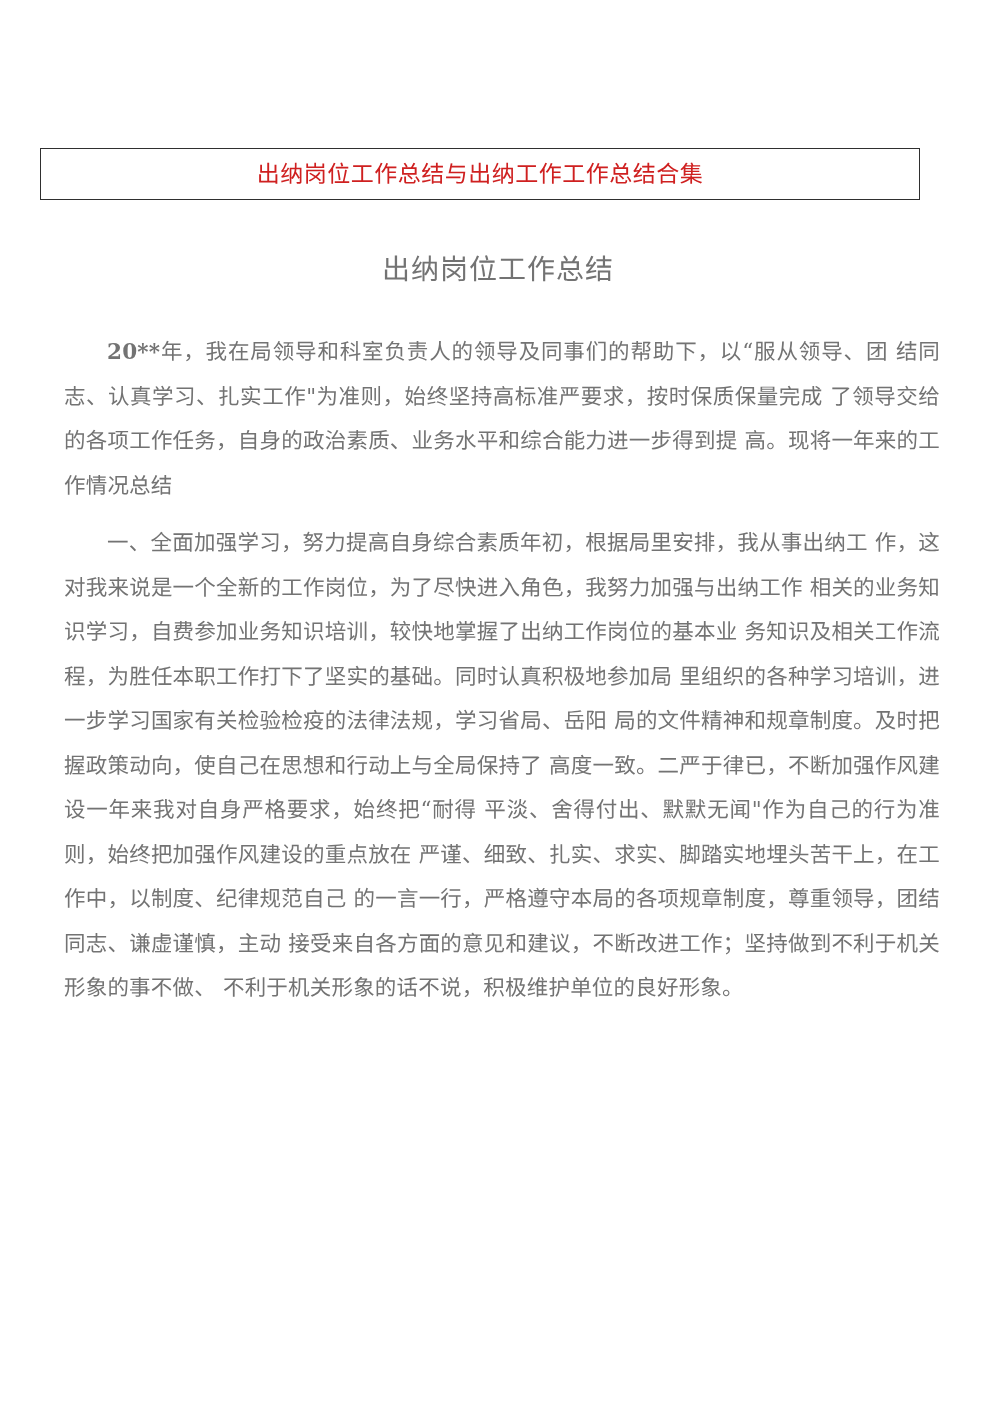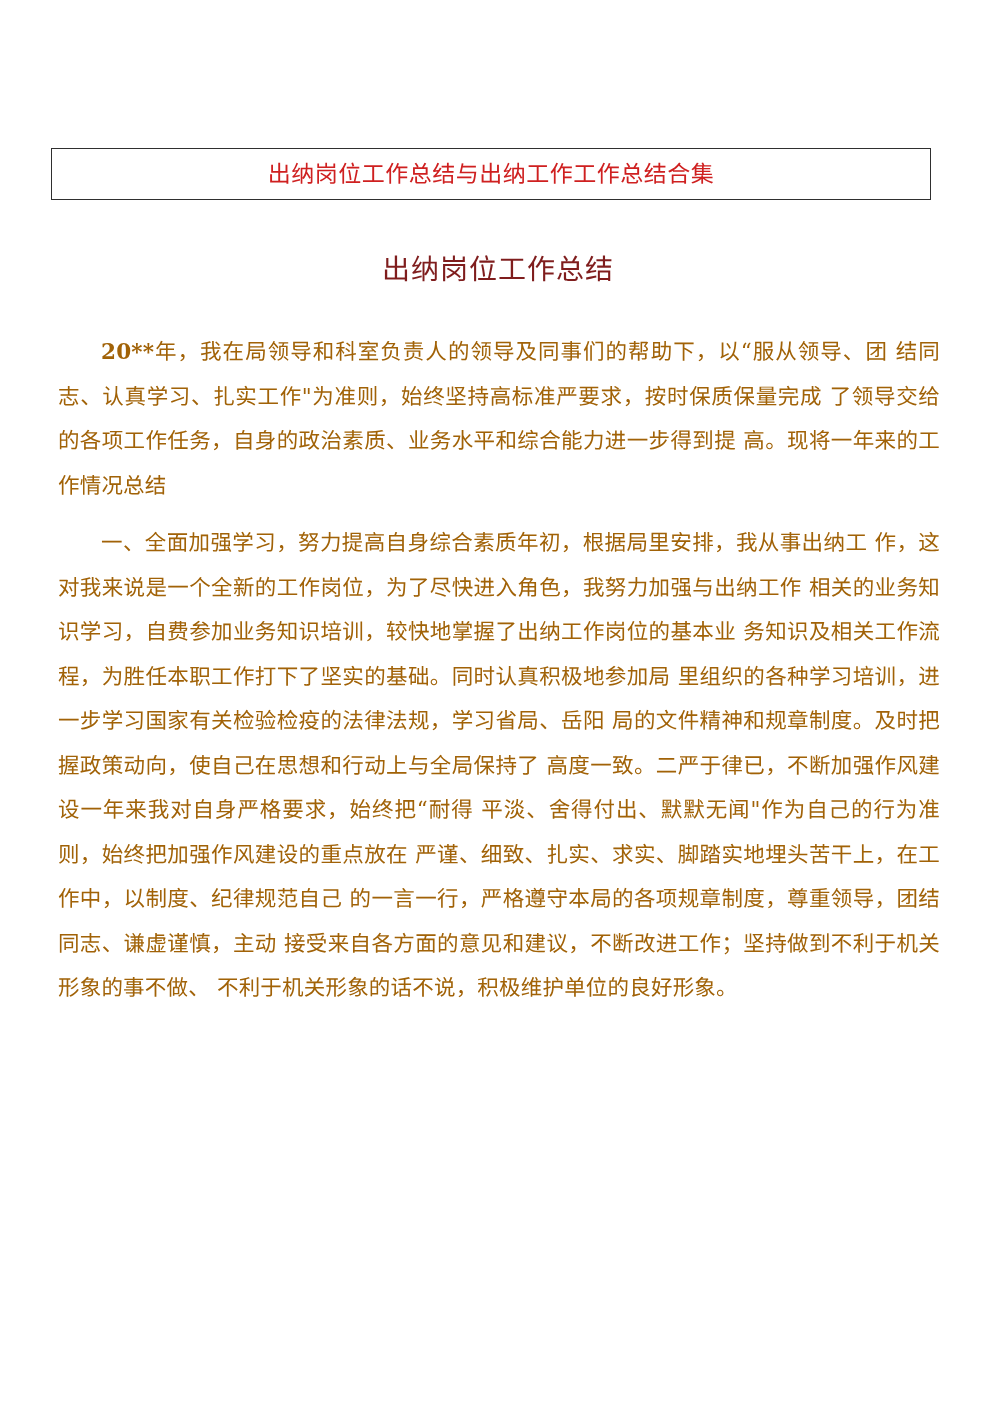--- a/index.html
+++ b/index.html
@@ -21,21 +21,21 @@
 
   .page {
     position: absolute;
     inset: 0;
     background: #ffffff;
   }
 
   
   .title-box {
     position: absolute;
-    left: 51px;
+    left: 40px;
     top: 148px;
     width: 880px;
     height: 52px;
     border: 1.5px solid #2f2f2f;
     box-sizing: border-box;
     display: flex;
     align-items: center;
     justify-content: center;
     background: #ffffff;
   }
@@ -52,41 +52,41 @@
   
   .subtitle {
     position: absolute;
     left: 58px;
     top: 252px;
     width: 880px;
     text-align: center;
     font-family: "DejaVu Serif", "Liberation Serif", serif;
     font-size: 28px;
     line-height: 1.3;
-    color: #7f1d1d;
+    color: #737373;
     letter-spacing: 1px;
   }
 
   
   .body-block {
     position: absolute;
     left: 58px;
     top: 330px;
     width: 882px;
   }
 
   .para {
     font-family: "DejaVu Serif", "Liberation Serif", serif;
     font-size: 21.5px;
     line-height: 44.5px;
-    color: #a16207;
+    color: #737373;
     text-align: justify;
     text-justify: inter-ideograph;
     text-indent: 2em;
-    margin: 0 0 13px 0;
+    margin: 0 0 13px 6px;
     letter-spacing: 0.2px;
     word-break: break-all;
   }
 
   .para:last-child {
     margin-bottom: 0;
   }
 
   b, .bold {
     font-weight: bold;

